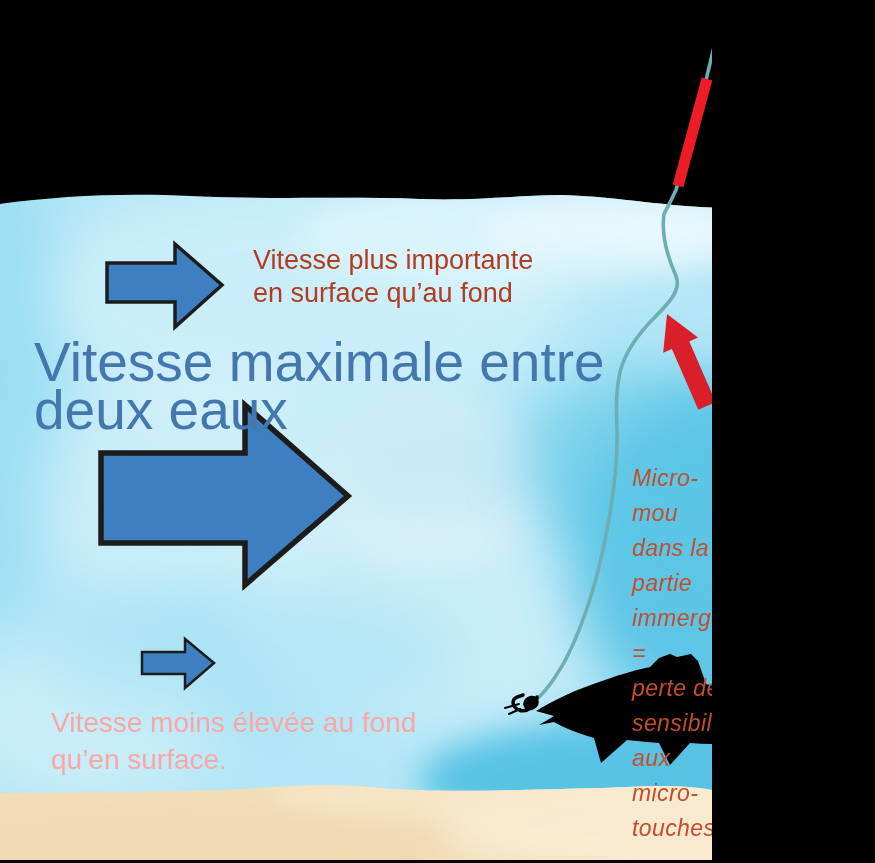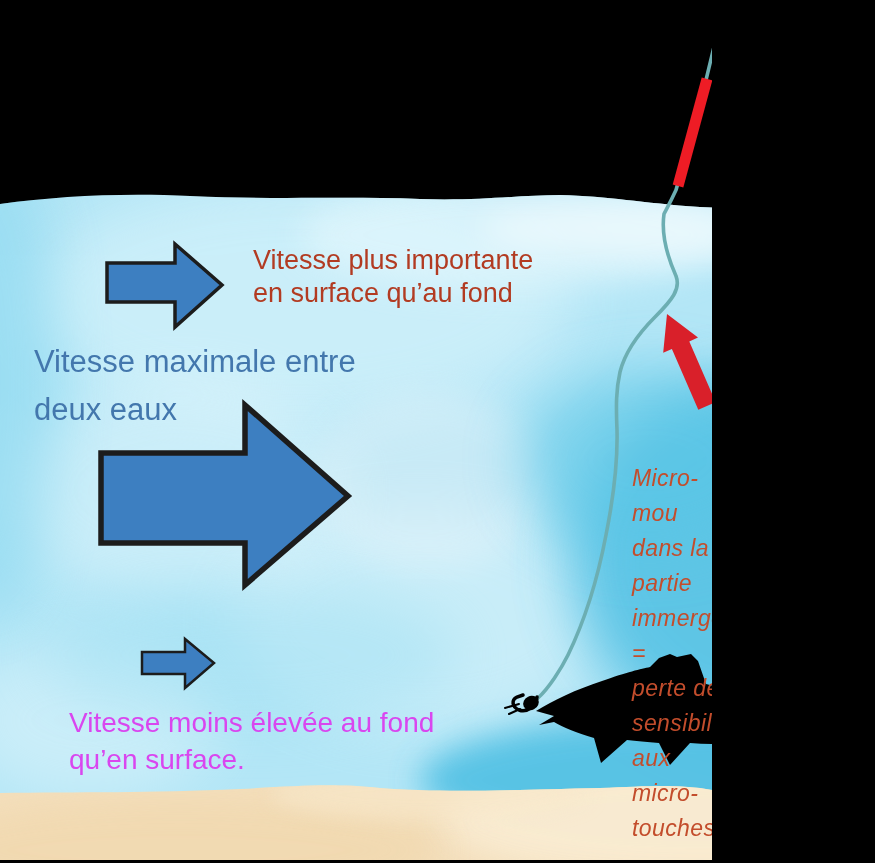--- a/index.html
+++ b/index.html
@@ -17,34 +17,34 @@
     white-space: pre-line;
     pointer-events: none;
   }
   .label-surface {
     left: 253px; top: 244px;
     font-size: 27px; line-height: 33px;
     color: #b23b22;
   }
   .label-title {
     left: 34px; top: 338px;
-    font-size: 31px; line-height: 48px;
+    font-size: 55px; line-height: 48px;
     color: #4377ad;
   }
   .label-micro {
     left: 632px; top: 461px;
     font-size: 23px; line-height: 35px;
     letter-spacing: 0.4px;
     color: #c34d2c;
     font-style: italic;
   }
   .label-bottom {
-    left: 69px; top: 704px;
+    left: 51px; top: 704px;
     font-size: 28px; line-height: 37px;
-    color: #d946ef;
+    color: #fca5a5;
   }
 </style>
 </head>
 <body>
 
 <div class="scene">
 
   <svg width="875" height="863" viewBox="0 0 875 863">
     <defs>
       <filter id="blur40" x="-60%" y="-60%" width="220%" height="220%">

